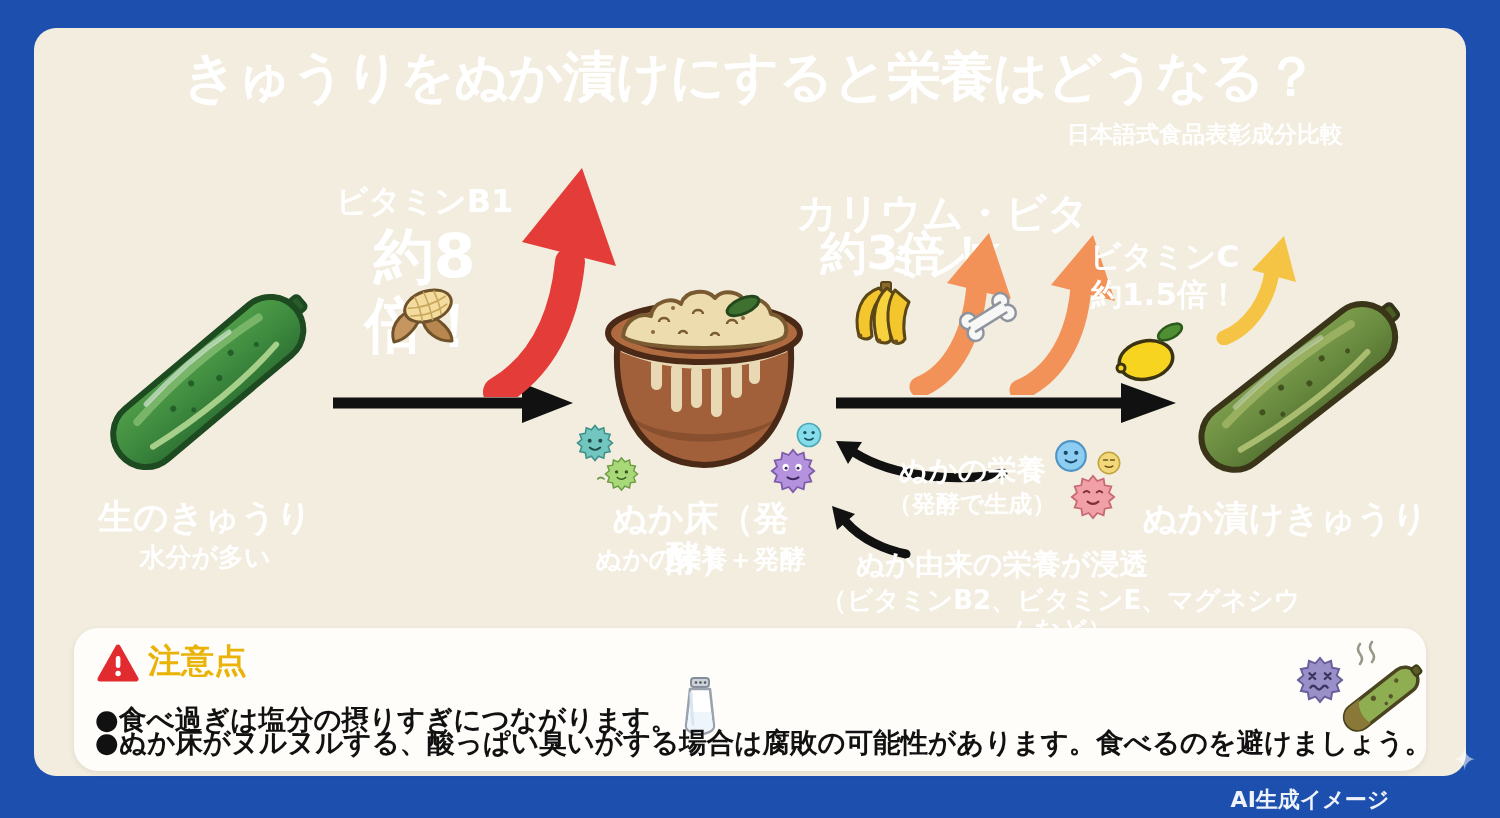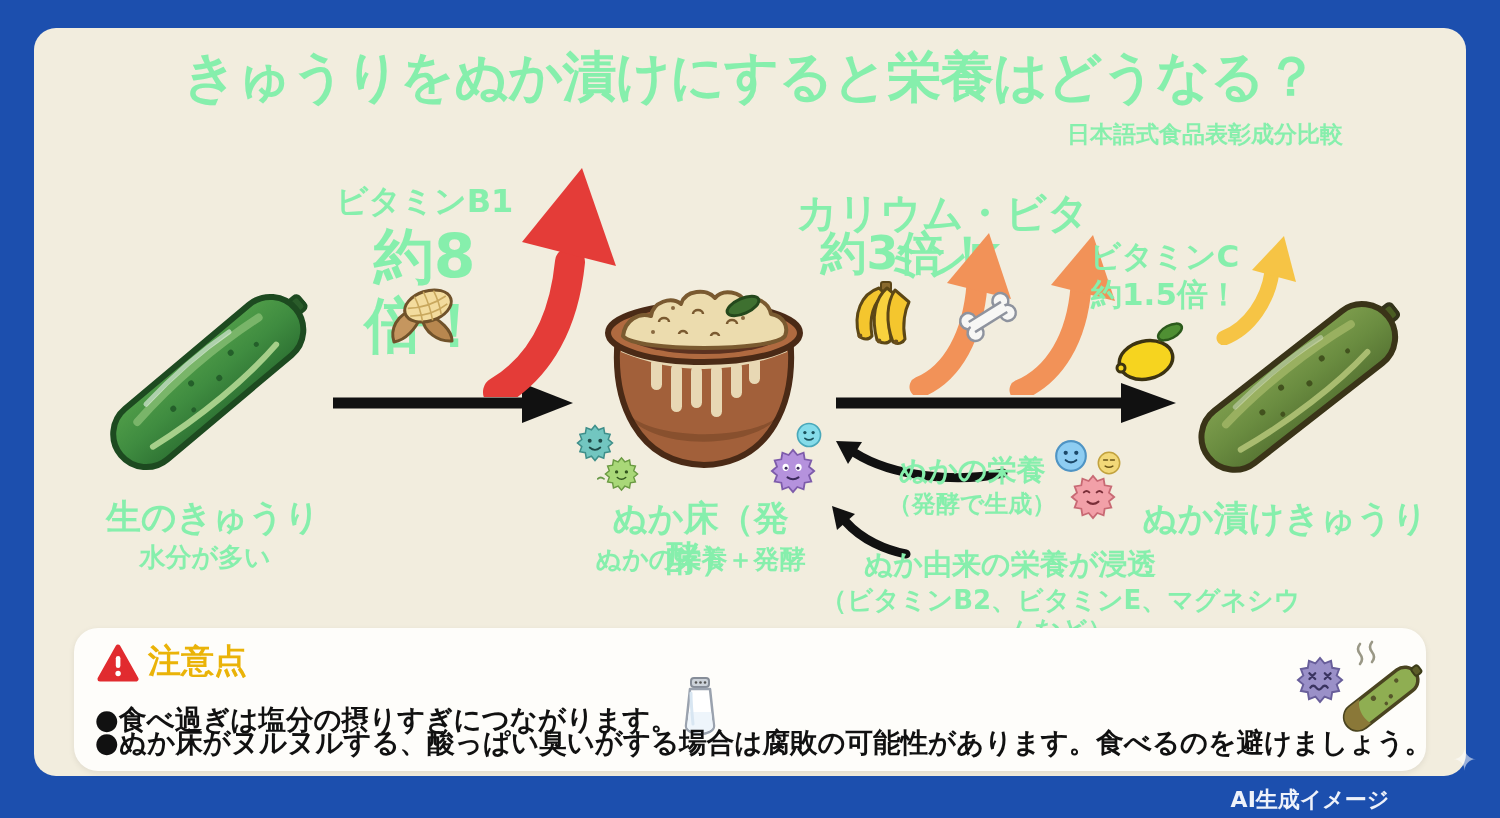--- a/index.html
+++ b/index.html
@@ -2,21 +2,21 @@
 <html><head>
 <meta charset="utf-8">
 <style>
   html,body{margin:0;padding:0;}
   body{width:1500px;height:818px;position:relative;overflow:hidden;
        font-family:"DejaVu Sans",sans-serif;background:#1c4fae;}
   #canvas{position:absolute;inset:0;width:1500px;height:818px;}
   .panel{position:absolute;left:34px;top:28px;width:1432px;height:748px;
          background:#f2edde;border-radius:22px;}
   .abs{position:absolute;}
-  .jp{color:#86efac;font-weight:800;line-height:1.15;}
+  .jp{color:#ffffff;font-weight:800;line-height:1.15;}
   .center{text-align:center;}
   .title{left:0;top:46px;width:1500px;font-size:54px;font-weight:900;letter-spacing:-1px;text-align:center;}
   .subtitle{left:1040px;top:121px;width:330px;font-size:23px;font-weight:900;text-align:center;}
   .nut-name{font-size:32px;font-weight:900;}
   .nut-change{font-size:60px;font-weight:900;}
   .flow-label{font-size:35px;font-weight:900;}
   .flow-sub{font-size:26px;font-weight:800;}
   .fb-main{font-size:29px;font-weight:900;}
   .fb-sub{font-size:24px;font-weight:800;}
   .caution-box{left:74px;top:628px;width:1352px;height:143px;background:#fefdfa;
@@ -50,21 +50,21 @@
     <path d="M44,31 C96,23 156,23 204,29" stroke="#79b569" stroke-width="8" fill="none" stroke-linecap="round"></path>
     <path d="M40,60 C96,68 156,68 200,61" stroke="#a6cf8a" stroke-width="6" fill="none" stroke-linecap="round"></path>
     <path d="M62,23 C104,18 142,18 172,21" stroke="rgba(255,255,255,0.55)" stroke-width="5" fill="none" stroke-linecap="round"></path>
     <circle cx="80" cy="44" r="3" fill="#245f2a"></circle>
       <circle cx="110" cy="36" r="3" fill="#245f2a"></circle>
     <circle cx="135" cy="50" r="3" fill="#245f2a"></circle>
       <circle cx="160" cy="38" r="3" fill="#245f2a"></circle>
     <circle cx="95" cy="58" r="2.5" fill="#245f2a"></circle>
       <circle cx="185" cy="48" r="2.5" fill="#245f2a"></circle>
   </svg>
-  <div class="abs jp flow-label center" style="left:90px;top:497px;width:230px;text-align:right;">生のきゅうり</div>
+  <div class="abs jp flow-label center" style="left:90px;top:497px;width:230px;">生のきゅうり</div>
   <div class="abs jp flow-sub center" style="left:90px;top:543px;width:230px;">水分が多い</div>
 
   <svg class="abs" style="left:330px;top:381px;" width="245" height="44" viewBox="0 0 245 44">
     <line x1="3" y1="22" x2="196" y2="22" stroke="#111" stroke-width="11"></line>
     <polygon points="192,2 243,22 192,42" fill="#111"></polygon>
   </svg>
 
   <div class="abs jp nut-name center" style="left:322px;top:183px;width:205px;">ビタミンB1</div>
   <div class="abs jp nut-change center" style="left:322px;top:222px;width:205px;">約8倍！</div>
 
@@ -231,21 +231,21 @@
   <svg class="abs" style="left:1070px;top:474px;" width="46" height="46" viewBox="0 0 50 50">
     <polygon points="48,25 42.4,29.7 44.9,36.5 37.7,37.7 36.5,44.9 29.7,42.4 25,48 20.3,42.4 13.5,44.9 12.3,37.7 5.1,36.5 7.6,29.7 2,25 7.6,20.3 5.1,13.5 12.3,12.3 13.5,5.1 20.3,7.6 25,2 29.7,7.6 36.5,5.1 37.7,12.3 44.9,13.5 42.4,20.3" fill="#f2a0a8" stroke="#c86a74" stroke-width="2"></polygon>
     <path d="M15,20 q3,-3 6,0 M29,20 q3,-3 6,0" stroke="#7a2e38" stroke-width="2.2" fill="none" stroke-linecap="round"></path>
     <path d="M19,30 Q25,35 31,30" stroke="#7a2e38" stroke-width="2.2" fill="none" stroke-linecap="round"></path>
   </svg>
 
   <svg class="abs" style="left:826px;top:496px;" width="85" height="64" viewBox="0 0 85 64">
     <path d="M80,58 C60,54 36,44 20,26" stroke="#111" stroke-width="9" fill="none" stroke-linecap="round"></path>
     <polygon points="6,10 29,18 11,34" fill="#111"></polygon>
   </svg>
-  <div class="abs jp fb-main center" style="left:852px;top:548px;width:300px;margin-left:8px;">ぬか由来の栄養が浸透</div>
+  <div class="abs jp fb-main center" style="left:852px;top:548px;width:300px;">ぬか由来の栄養が浸透</div>
   <div class="abs jp fb-sub center" style="left:808px;top:586px;width:505px;font-size:26px;">（ビタミンB2、ビタミンE、マグネシウムなど）</div>
 
   <div class="abs caution-box"></div>
   <svg class="abs" style="left:97px;top:644px;" width="42" height="38" viewBox="0 0 42 38">
     <polygon points="21,3 39,35 3,35" fill="#e12b2f" stroke="#e12b2f" stroke-width="5" stroke-linejoin="round"></polygon>
     <rect x="18.8" y="12" width="4.6" height="12" rx="2.3" fill="#fff"></rect>
     <circle cx="21.1" cy="29.5" r="2.7" fill="#fff"></circle>
   </svg>
   <div class="abs jp caution-title">注意点</div>
   <div class="abs jp caution-item" style="top:688px;margin-top:16px;">●食べ過ぎは塩分の摂りすぎにつながります。</div>

